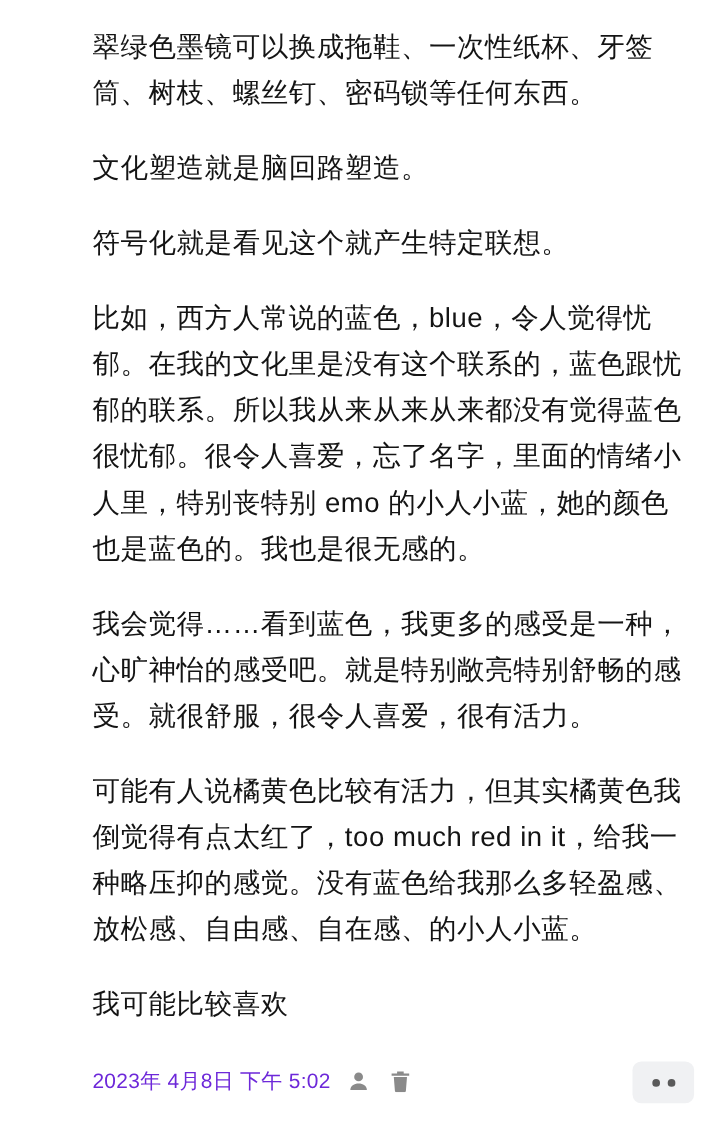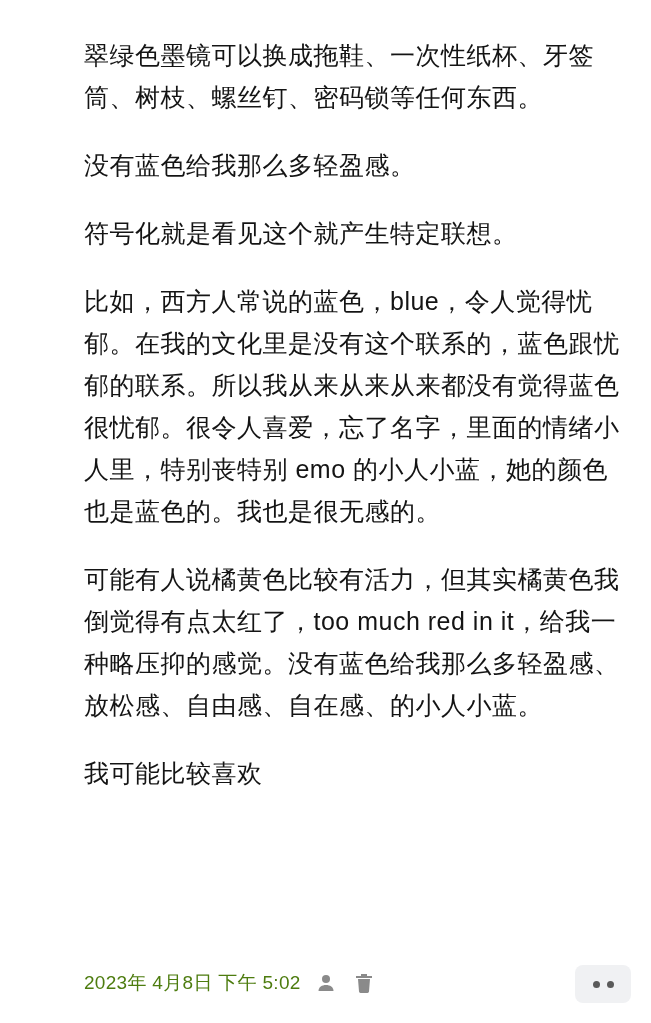--- a/index.html
+++ b/index.html
@@ -21,40 +21,40 @@
     box-sizing: border-box;
     padding: 18px 22px 0 84px;
     position: relative;
     background: #ffffff;
   }
   .para {
     font-size: 25px;
     line-height: 42px;
     letter-spacing: 0.5px;
     color: #141414;
-    margin: 16px 0 26px 0;
+    margin: 4px 0 26px 0;
     max-width: 545px;
     word-break: break-word;
     font-weight: 400;
   }
   .para.last {
     margin-bottom: 14px;
   }
   .footer {
     position: absolute;
     left: 84px;
     right: 20px;
     bottom: 18px;
     height: 44px;
     display: flex;
     align-items: center;
   }
   .timestamp {
     font-size: 19px;
-    color: #4d7c0f;
+    color: #6d28d9;
     letter-spacing: 0.3px;
     white-space: nowrap;
   }
   .footer-icons {
     display: flex;
     align-items: center;
     margin-left: 14px;
     gap: 16px;
   }
   .icon-btn {
@@ -93,23 +93,24 @@
     height: 1px;
     background: #ffffff;
   }
 </style>
 </head>
 <body>
 
 <div class="page">
 
   <p class="para">翠绿色墨镜可以换成拖鞋、一次性纸杯、牙签筒、树枝、螺丝钉、密码锁等任何东西。</p>
-  <p class="para">没有蓝色给我那么多轻盈感。</p>
+  <p class="para">文化塑造就是脑回路塑造。</p>
   <p class="para">符号化就是看见这个就产生特定联想。</p>
   <p class="para">比如，西方人常说的蓝色，blue，令人觉得忧郁。在我的文化里是没有这个联系的，蓝色跟忧郁的联系。所以我从来从来从来都没有觉得蓝色很忧郁。很令人喜爱，忘了名字，里面的情绪小人里，特别丧特别 emo 的小人小蓝，她的颜色也是蓝色的。我也是很无感的。</p>
+  <p class="para">我会觉得……看到蓝色，我更多的感受是一种，心旷神怡的感受吧。就是特别敞亮特别舒畅的感受。就很舒服，很令人喜爱，很有活力。</p>
   <p class="para">可能有人说橘黄色比较有活力，但其实橘黄色我倒觉得有点太红了，too much red in it，给我一种略压抑的感觉。没有蓝色给我那么多轻盈感、放松感、自由感、自在感、的小人小蓝。</p>
   <p class="para last">我可能比较喜欢</p>
 
   <div class="divider"></div>
 
   <div class="footer">
     <span class="timestamp">2023年 4月8日 下午 5:02</span>
 
     <span class="footer-icons">
       <span class="icon-btn">

